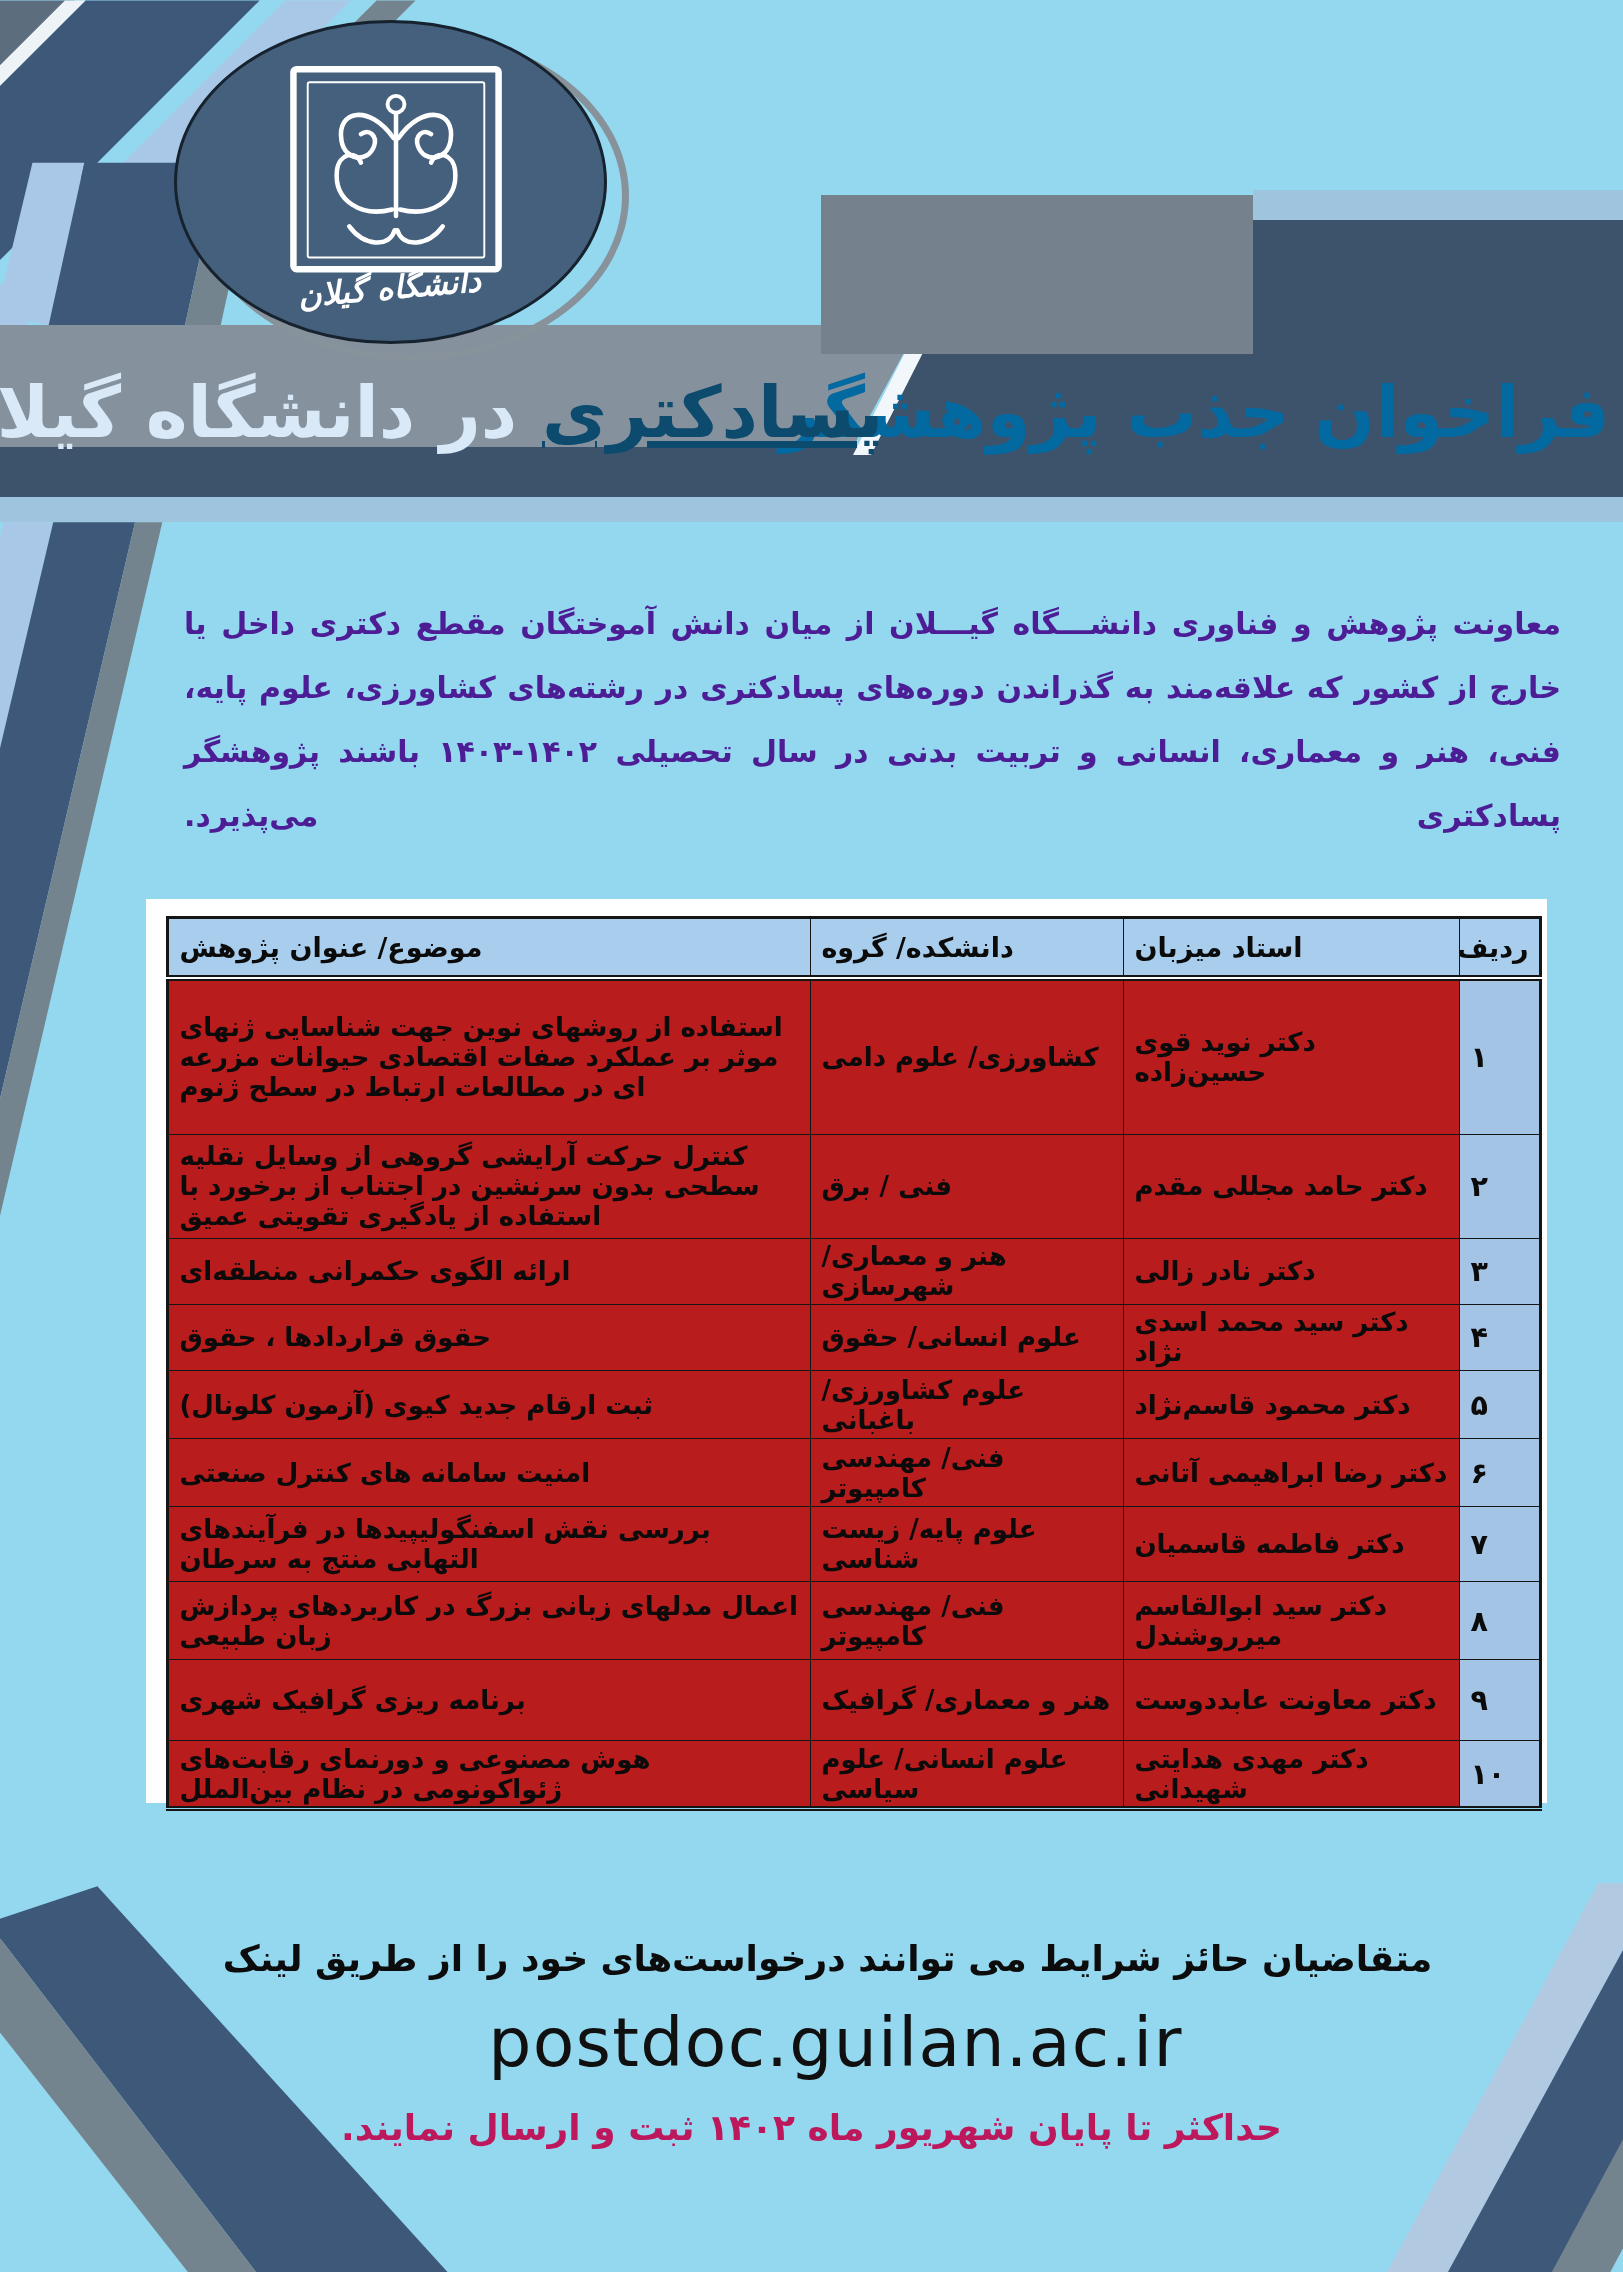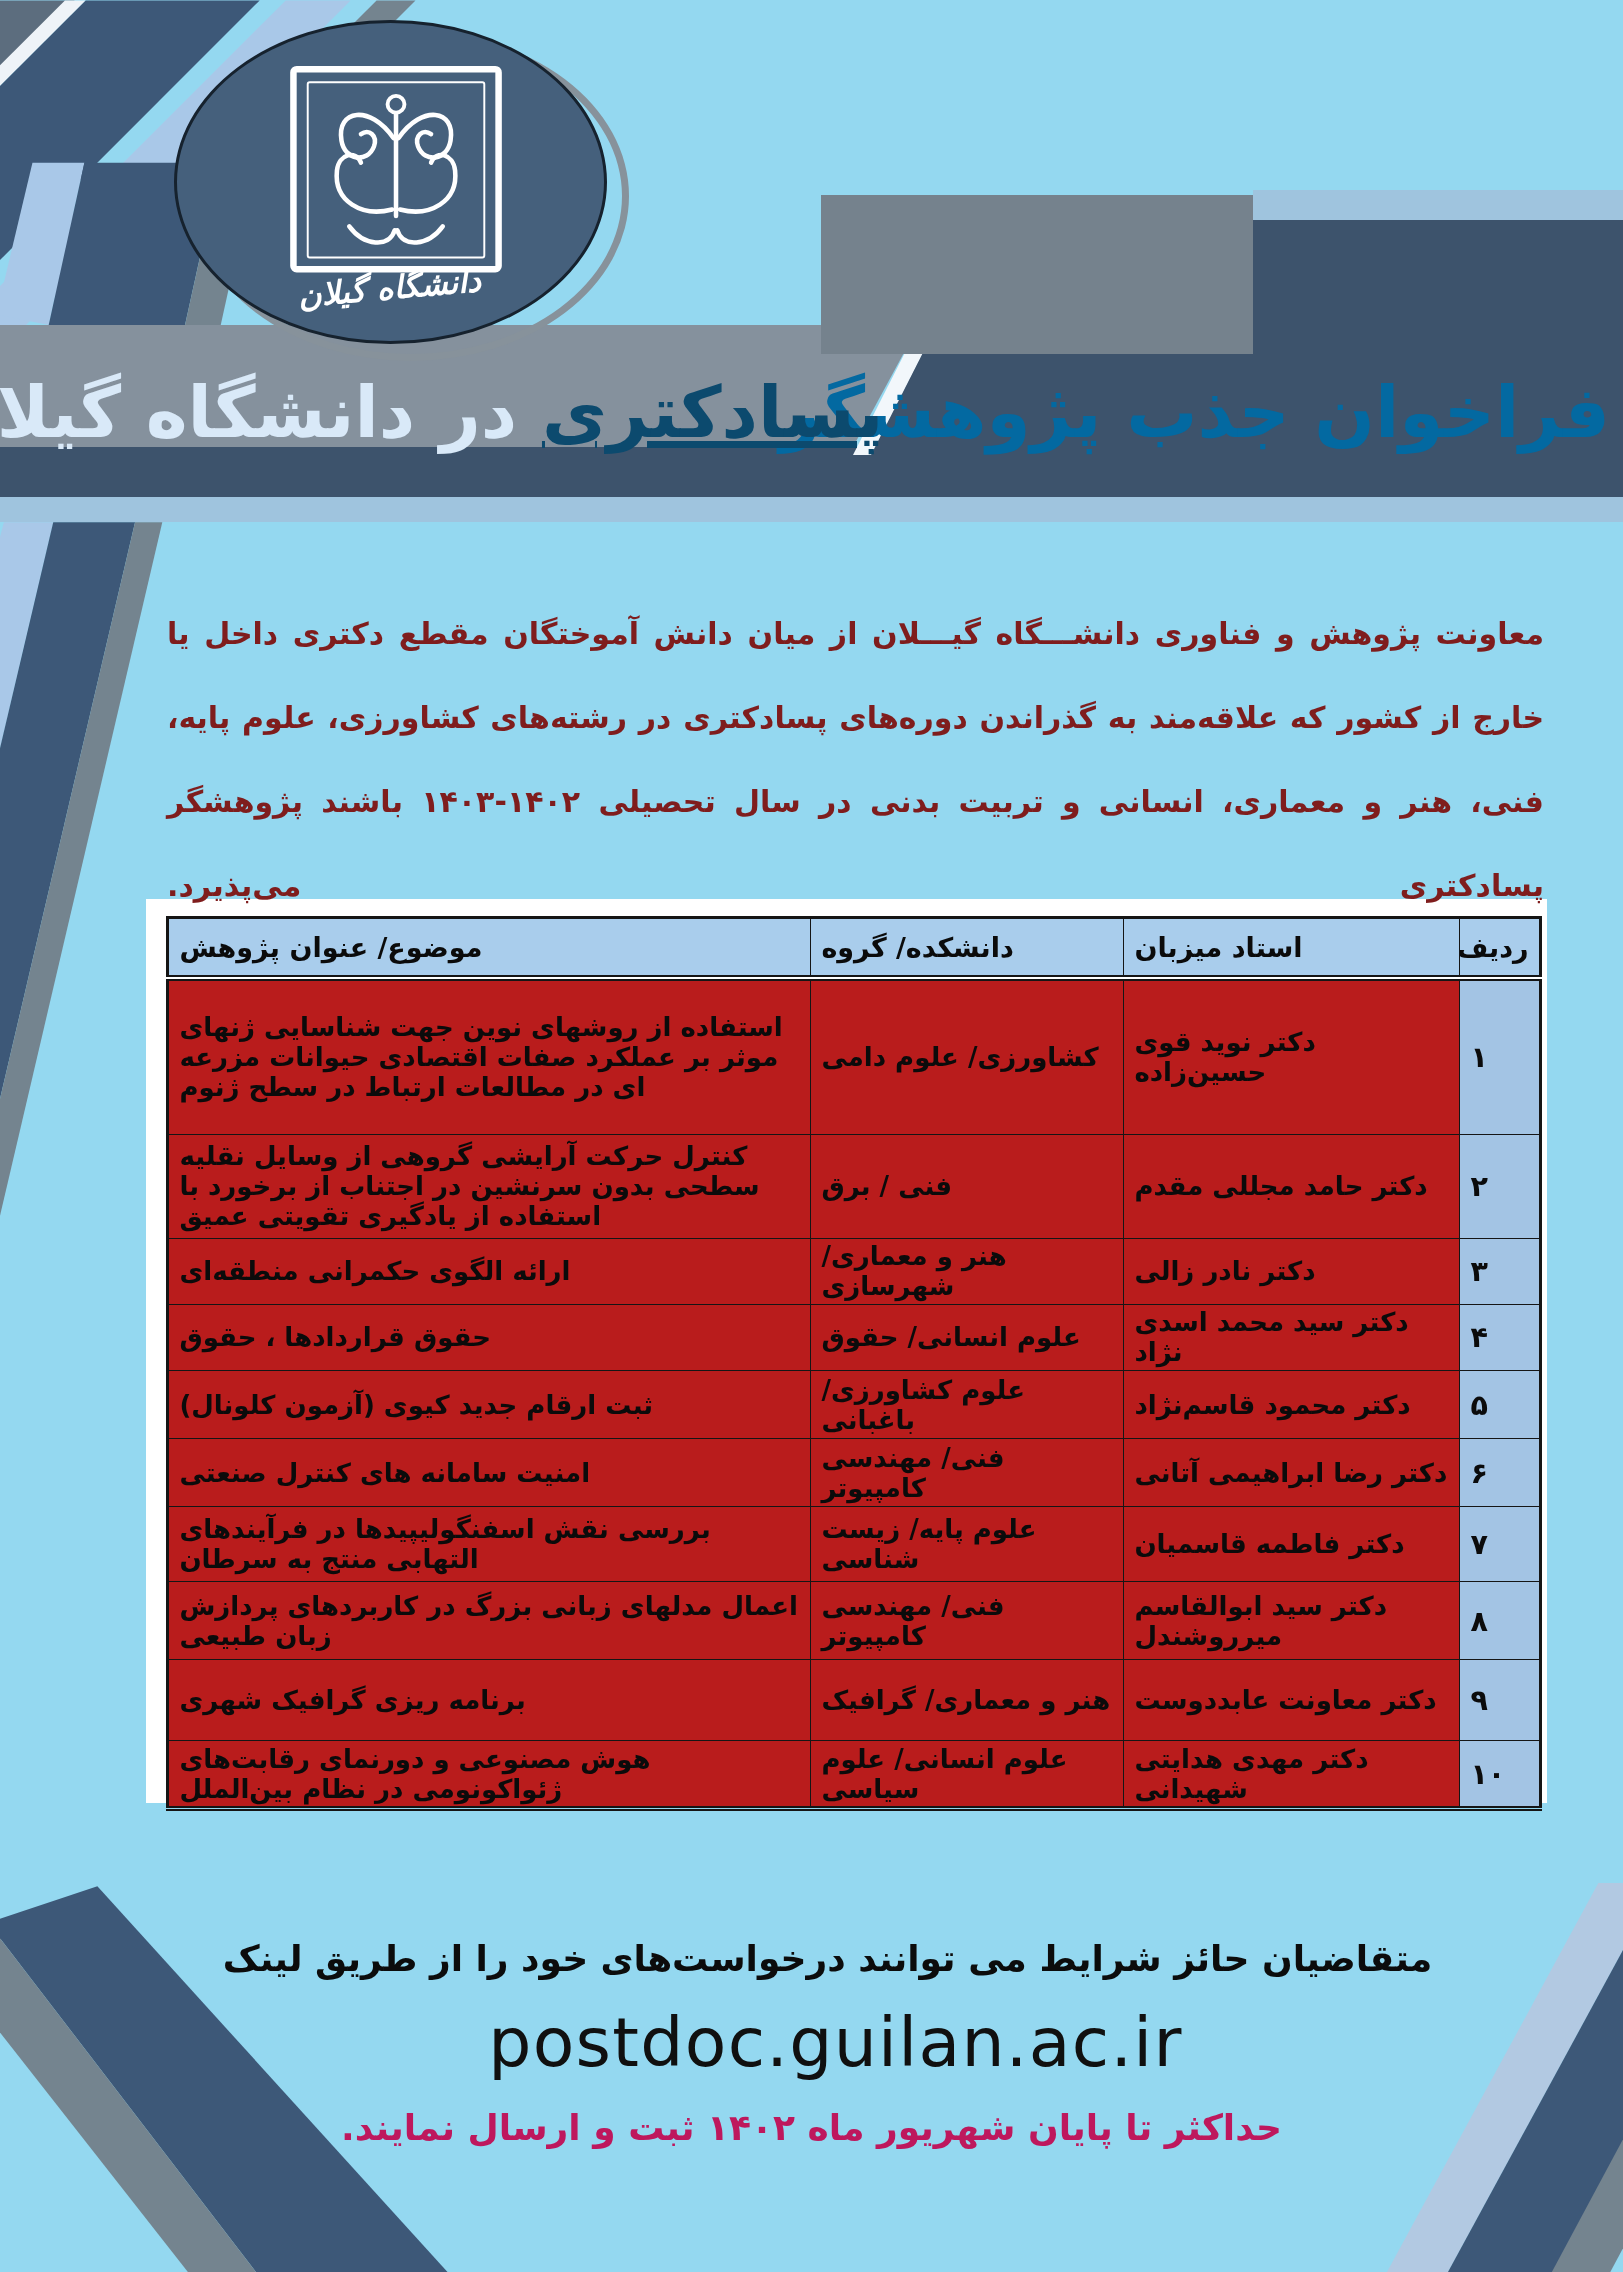--- a/index.html
+++ b/index.html
@@ -27,22 +27,22 @@
   .logo-text{left:279px;top:269px;width:221px;text-align:center;color:#fff;font-size:32px;font-weight:bold;font-style:italic;transform:rotate(-5deg);z-index:7;}
 
   
   .title-right{left:948px;top:361px;width:662px;height:104px;line-height:104px;text-align:center;
     font-size:71px;font-weight:bold;color:#0369a1;z-index:6;white-space:nowrap;}
   .title-left{left:19.5px;top:361px;width:864px;height:104px;line-height:104px;text-align:center;
     font-size:71px;font-weight:bold;color:#d9e9f8;z-index:6;white-space:nowrap;}
   .hl{color:#0c4a6e;text-decoration:underline;}
 
   
-  .intro{left:167px;top:592px;width:1377px;font-size:30px;font-weight:bold;color:#7f1d1d;
-    line-height:84px;text-align:justify;text-align-last:justify;z-index:5;}
+  .intro{left:184px;top:592px;width:1377px;font-size:30px;font-weight:bold;color:#4c1d95;
+    line-height:64px;text-align:justify;text-align-last:justify;z-index:5;}
 
   
   .table-panel{left:146px;top:899px;width:1401px;height:904px;background:#ffffff;z-index:4;}
   table.grid{position:absolute;left:166px;top:916px;width:1373px;border-collapse:collapse;table-layout:fixed;z-index:5;}
   table.grid th,table.grid td{border:1.9px solid #151515;text-align:left;vertical-align:middle;
     font-weight:bold;color:#0b0b0b;padding:2.6px 10.4px;overflow:hidden;}
   table.grid{border:3.2px solid #151515;}
   table.grid thead th{background:#a9cdec;font-size:27px;height:51px;border-bottom:6.5px double #151515;}
   table.grid td{font-size:26px;background:#b91c1c;}
   table.grid td.num{background:#a3c4e4;font-size:28.6px;}

